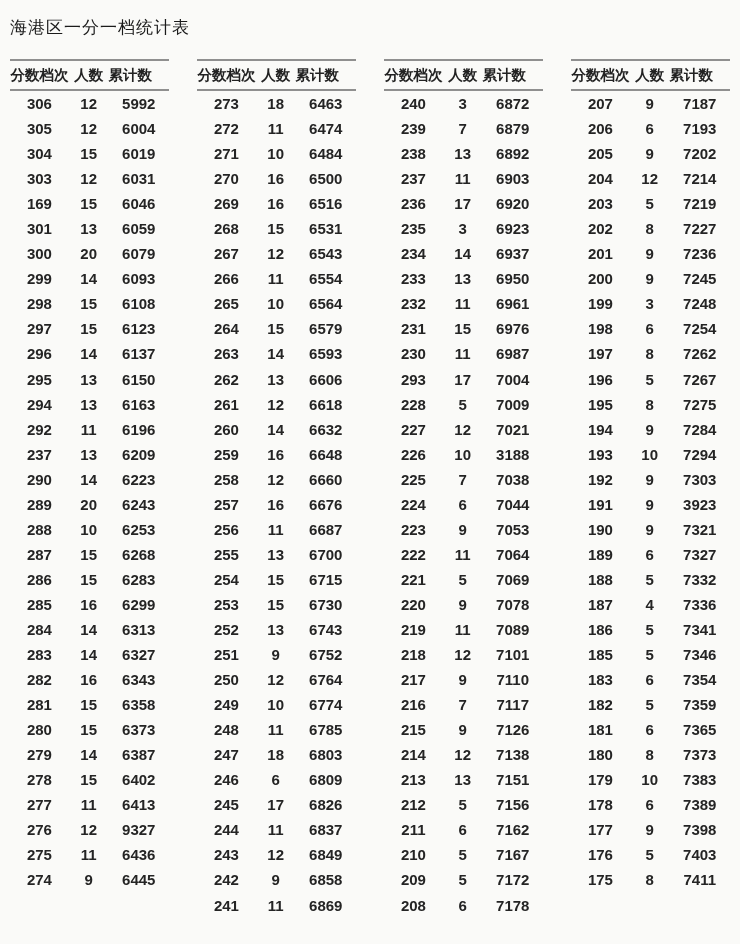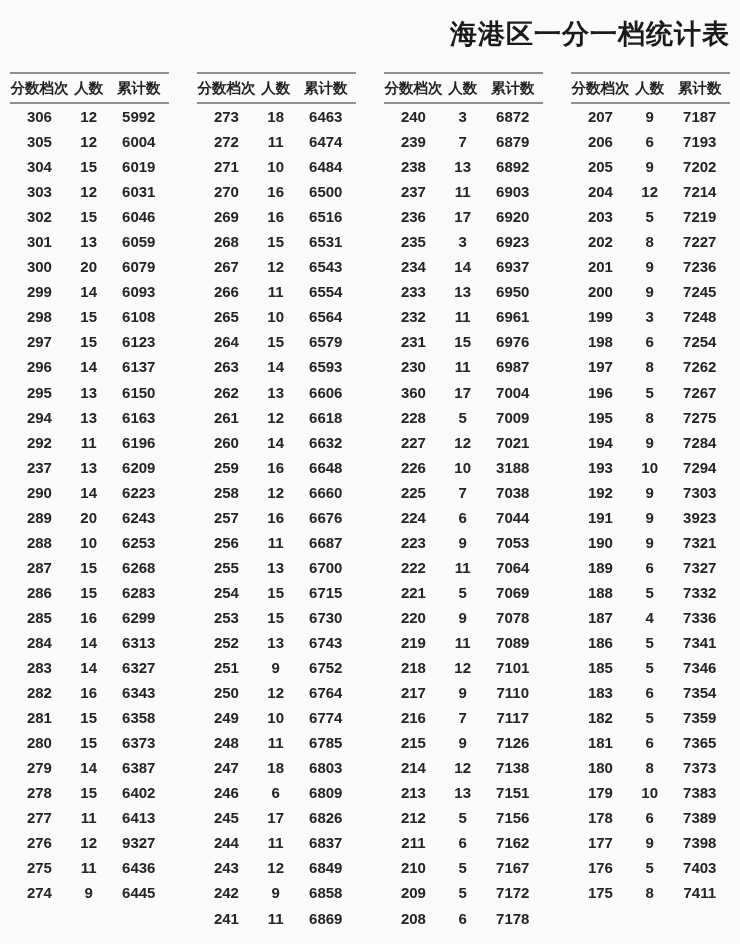--- a/index.html
+++ b/index.html
@@ -8,23 +8,23 @@
     background: #fafaf8;
     font-family: "Liberation Sans", sans-serif;
     color: #1f1f1f;
     overflow: hidden;
   }
   .page {
     width: 740px; height: 944px;
     padding: 16px 10px 0 10px;
   }
   .doc-title {
-    text-align: right;
-    font-size: 27px;
-    font-weight: 700;
+    text-align: left;
+    font-size: 17px;
+    font-weight: 400;
     letter-spacing: 1px;
     color: #1a1a1a;
     margin-bottom: 20px;
   }
   .tables-wrap {
     display: flex;
     gap: 28px;
   }
   .subtable {
     flex: 1 1 0;
@@ -45,21 +45,21 @@
     height: 25.06px;
     font-size: 15px;
     font-weight: 700;
     color: #242424;
   }
   .cell-score { width: 37%; text-align: center; }
   .cell-count { width: 25%; text-align: center; }
   .cell-cum   { width: 38%; text-align: center; }
   .hdr-score  { width: 37%; text-align: center; }
   .hdr-count  { width: 25%; text-align: center; font-family: Liberation Mono, monospace; }
-  .hdr-cum    { width: 38%; text-align: center; }
+  .hdr-cum    { width: 38%; text-align: left; }
 </style>
 </head>
 <body>
 
 <div class="page">
 
   <div class="doc-title">海港区一分一档统计表</div>
 
   <div class="tables-wrap">
 
@@ -84,21 +84,21 @@
             <span class="cell-score">304</span>
             <span class="cell-count">15</span>
             <span class="cell-cum">6019</span>
           </div>
           <div class="data-row">
             <span class="cell-score">303</span>
             <span class="cell-count">12</span>
             <span class="cell-cum">6031</span>
           </div>
           <div class="data-row">
-            <span class="cell-score">302</span>
+            <span class="cell-score">169</span>
             <span class="cell-count">15</span>
             <span class="cell-cum">6046</span>
           </div>
           <div class="data-row">
             <span class="cell-score">301</span>
             <span class="cell-count">13</span>
             <span class="cell-cum">6059</span>
           </div>
           <div class="data-row">
             <span class="cell-score">300</span>
@@ -464,21 +464,21 @@
             <span class="cell-score">231</span>
             <span class="cell-count">15</span>
             <span class="cell-cum">6976</span>
           </div>
           <div class="data-row">
             <span class="cell-score">230</span>
             <span class="cell-count">11</span>
             <span class="cell-cum">6987</span>
           </div>
           <div class="data-row">
-            <span class="cell-score">360</span>
+            <span class="cell-score">293</span>
             <span class="cell-count">17</span>
             <span class="cell-cum">7004</span>
           </div>
           <div class="data-row">
             <span class="cell-score">228</span>
             <span class="cell-count">5</span>
             <span class="cell-cum">7009</span>
           </div>
           <div class="data-row">
             <span class="cell-score">227</span>

